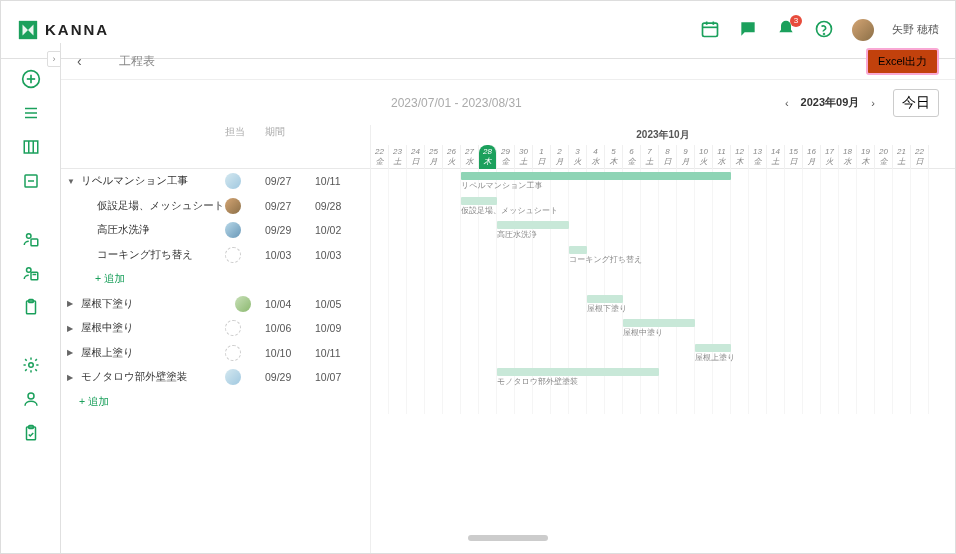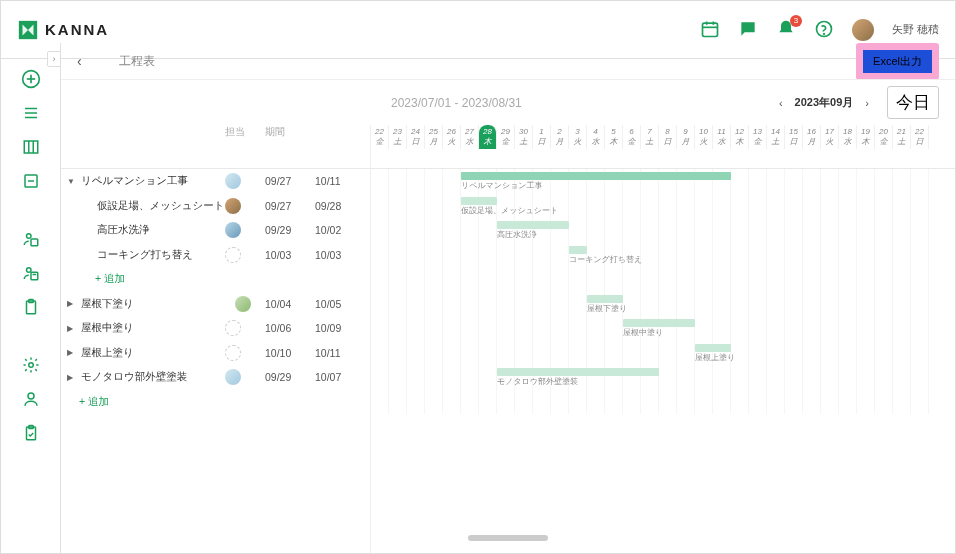--- a/index.html
+++ b/index.html
@@ -19,29 +19,29 @@
     .side-icon { width: 20px; height: 20px; color: #1ba05c; cursor: pointer; display: flex; align-items: center; justify-content: center; }
     .side-icon.add { color: #1ba05c; margin-top: 18px; }
     .side-sep { height: 10px; }
     
     .main { position: absolute; left: 60px; top: 42px; right: 0; bottom: 0; display: flex; flex-direction: column; }
     
     .page-header { height: 36px; display: flex; align-items: center; padding: 0 16px; gap: 10px; }
     .back-btn { width: 16px; cursor: pointer; color: #555; font-size: 14px; }
     .page-title { font-size: 14px; font-weight: 700; }
     .page-subtitle { font-size: 12px; color: #888; margin-left: 16px; }
-    .excel-btn { margin-left: auto; border: 7px solid #f9a8d4; border-radius: 3px; padding: 4px 10px; font-size: 11px; background: #1d4ed8; cursor: pointer; }
+    .excel-btn { margin-left: auto; border: 2px solid #f9a8d4; border-radius: 3px; padding: 4px 10px; font-size: 11px; background: #c2410c; cursor: pointer; }
     
     .toolbar { height: 46px; display: flex; align-items: center; padding: 0 16px; gap: 12px; border-top: 1px solid #eee; }
     .task-panel-head { width: 294px; display: flex; }
     .toolbar-dates { color: #aaa; font-size: 12px; flex-shrink: 0; padding-left: 8px; }
     .toolbar-right { margin-left: auto; display: flex; align-items: center; gap: 8px; }
     .nav-chev { cursor: pointer; color: #555; padding: 0 4px; }
     .month-label { font-size: 11px; font-weight: 600; }
-    .today-btn { border: 1px solid #ccc; border-radius: 3px; padding: 4px 8px; font-size: 17px; background: #fff; cursor: pointer; margin-left: 6px; }
+    .today-btn { border: 1px solid #ccc; border-radius: 3px; padding: 4px 8px; font-size: 14px; background: #fff; cursor: pointer; margin-left: 6px; }
     
     .content { flex: 1; display: flex; overflow: hidden; position: relative; }
     
     .task-panel { width: 310px; flex-shrink: 0; border-right: 1px solid #eee; overflow: hidden; }
     .task-header-row { display: flex; align-items: flex-start; height: 44px; padding: 0 0 4px 0; border-bottom: 1px solid #e8e8e8; }
     .task-header-row .hn { width: 164px; }
     .task-header-row .ha { width: 40px; color: #aaa; font-size: 10px; }
     .task-header-row .hs { width: 50px; color: #aaa; font-size: 10px; text-align: left; }
     .task-header-row .he { width: 50px; }
     
@@ -311,20 +311,21 @@
           <div class="task-row">
             <div class="tname">
               <span class="add-link">+ 追加</span>
             </div>
           </div>
         </div>
     </div>
 
     <div class="gantt">
       <div class="gantt-head">
+        <div class="gantt-month">2023年10月</div>
         <div class="gantt-days" id="gantt-days">
             <div class="gantt-day">
               <span class="dn">22</span>
               <span class="dw">金</span>
             </div>
             <div class="gantt-day">
               <span class="dn">23</span>
               <span class="dw">土</span>
             </div>
             <div class="gantt-day">

